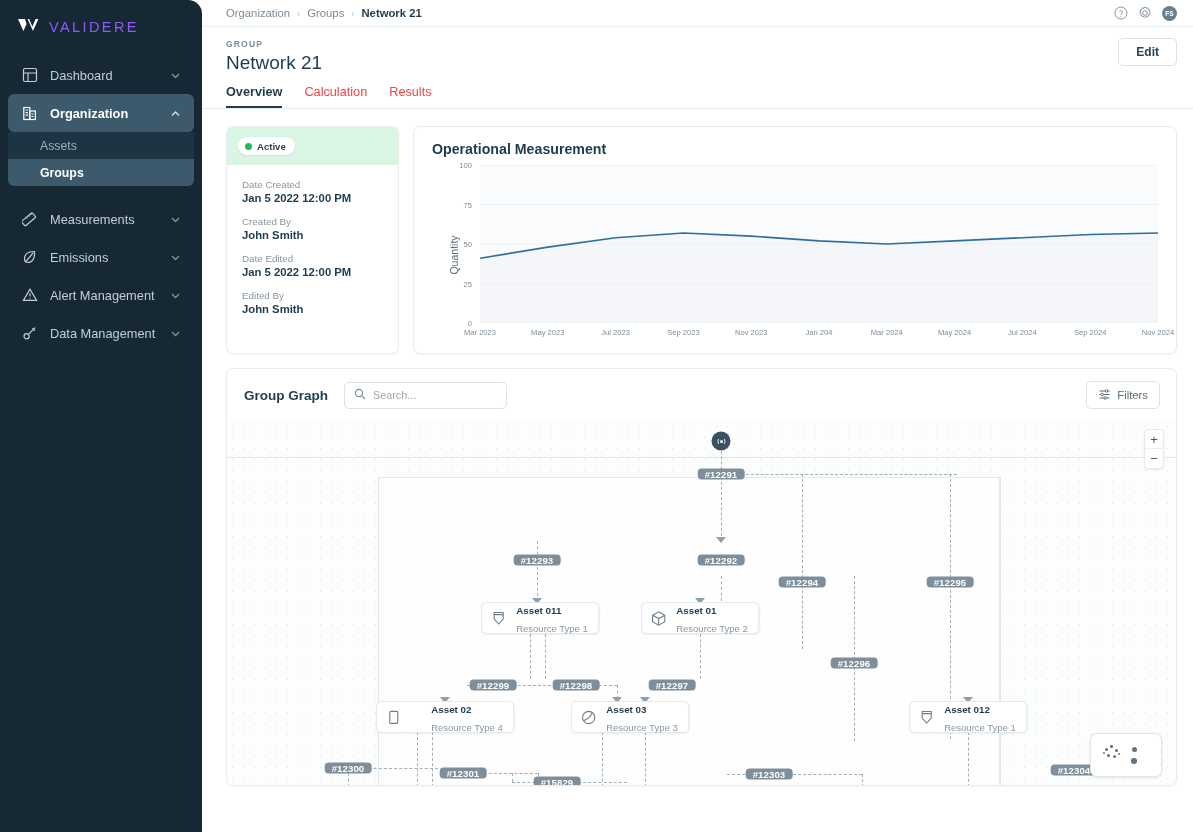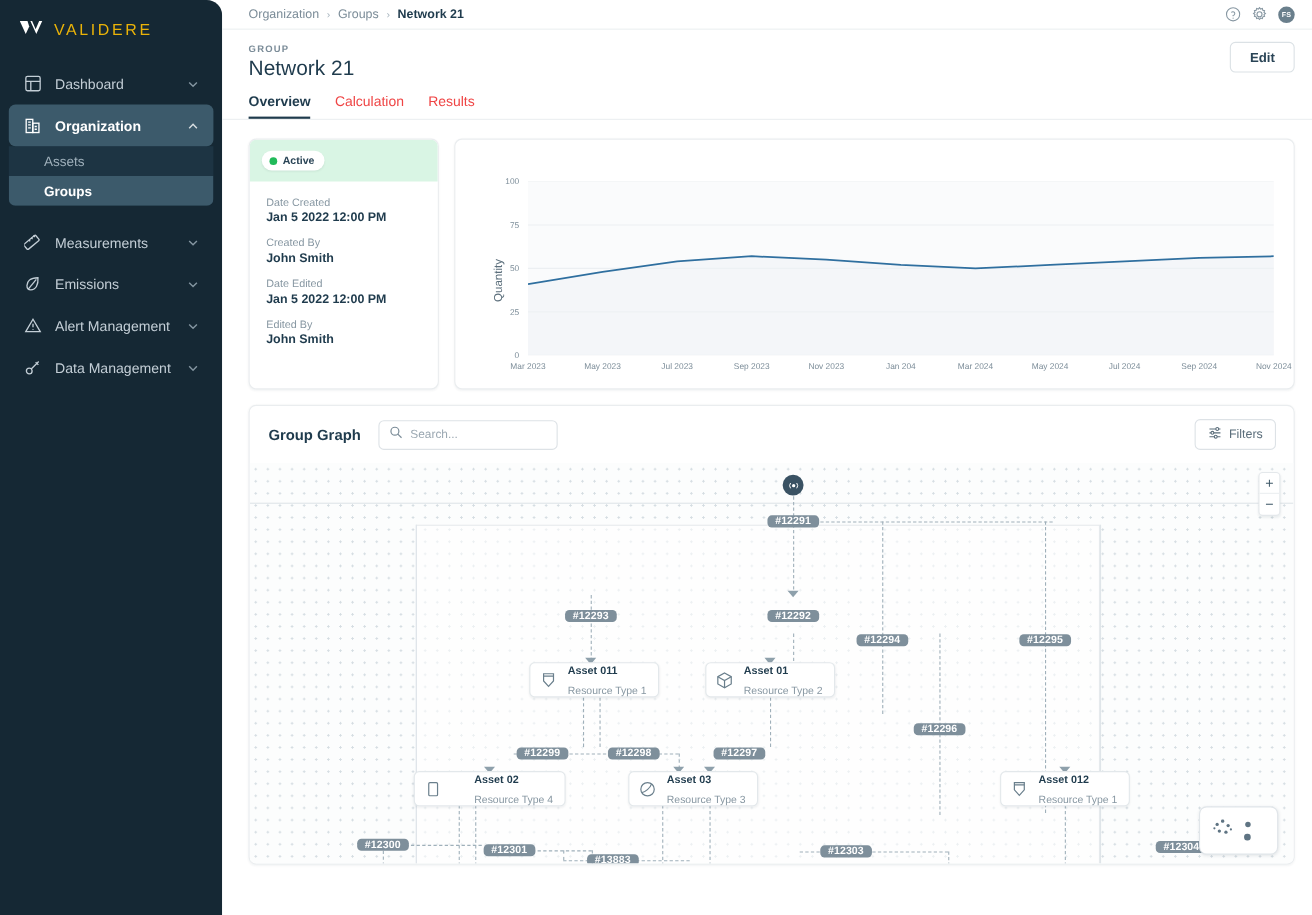--- a/index.html
+++ b/index.html
@@ -18,21 +18,21 @@
     background: #152834;
     border-top-right-radius: 14px;
     display: flex; flex-direction: column;
   }
   #brand {
     display: flex; align-items: center; gap: 9px;
     padding: 18px 0 14px 18px;
   }
   #brand .logo-mark { display: block; }
   #brand .wordmark {
-    color: #eab308; font-size: 14.5px; letter-spacing: 2.4px;
+    color: #8b5cf6; font-size: 14.5px; letter-spacing: 2.4px;
     font-weight: 400;
   }
   .nav-list { margin-top: 6px; }
   .nav-item {
     display: flex; align-items: center;
     height: 38px; margin: 0 8px 0 8px;
     padding: 0 12px 0 12px;
     border-radius: 6px;
     color: #c3ced6; font-size: 12.8px;
     cursor: pointer;
@@ -401,20 +401,21 @@
             <div class="info-value">Jan 5 2022 12:00 PM</div>
           </div>
           <div class="info-field">
             <div class="info-label">Edited By</div>
             <div class="info-value">John Smith</div>
           </div>
         </div>
       </div>
 
       <div id="chart-card" class="card">
+        <div id="chart-title">Operational Measurement</div>
         <div id="chart-wrap">
           <div id="ylabel">Quantity</div>
           <div id="ytick-col">
               <div class="ytick" style="top: 100%;">0</div>
               <div class="ytick" style="top: 75%;">25</div>
               <div class="ytick" style="top: 50%;">50</div>
               <div class="ytick" style="top: 25%;">75</div>
               <div class="ytick" style="top: 0%;">100</div>
             </div>
           <div id="plot">
@@ -524,21 +525,21 @@
             <div class="pill" style="left: 494px; top: 139px;">#12292</div>
             <div class="pill" style="left: 310px; top: 139px;">#12293</div>
             <div class="pill" style="left: 575px; top: 161px;">#12294</div>
             <div class="pill" style="left: 723px; top: 161px;">#12295</div>
             <div class="pill" style="left: 627px; top: 242px;">#12296</div>
             <div class="pill" style="left: 445px; top: 264px;">#12297</div>
             <div class="pill" style="left: 349px; top: 264px;">#12298</div>
             <div class="pill" style="left: 266px; top: 264px;">#12299</div>
             <div class="pill" style="left: 121px; top: 347px;">#12300</div>
             <div class="pill" style="left: 236px; top: 352px;">#12301</div>
-            <div class="pill" style="left: 330px; top: 361px;">#13883</div>
+            <div class="pill" style="left: 330px; top: 361px;">#15829</div>
             <div class="pill" style="left: 542px; top: 353px;">#12303</div>
             <div class="pill" style="left: 847px; top: 349px;">#12304</div>
           </div>
 
         <div class="asset" style="left:313px; top:181px;">
           <span class="a-ico">
             <svg width="19" height="19" viewBox="0 0 19 19" fill="none" stroke="#6a7f8c" stroke-width="1.1">
               <path d="M5 3.5 H14 V10 L9.5 15 L5 10 Z"></path>
               <path d="M5 5.6 H14"></path>
             </svg>

